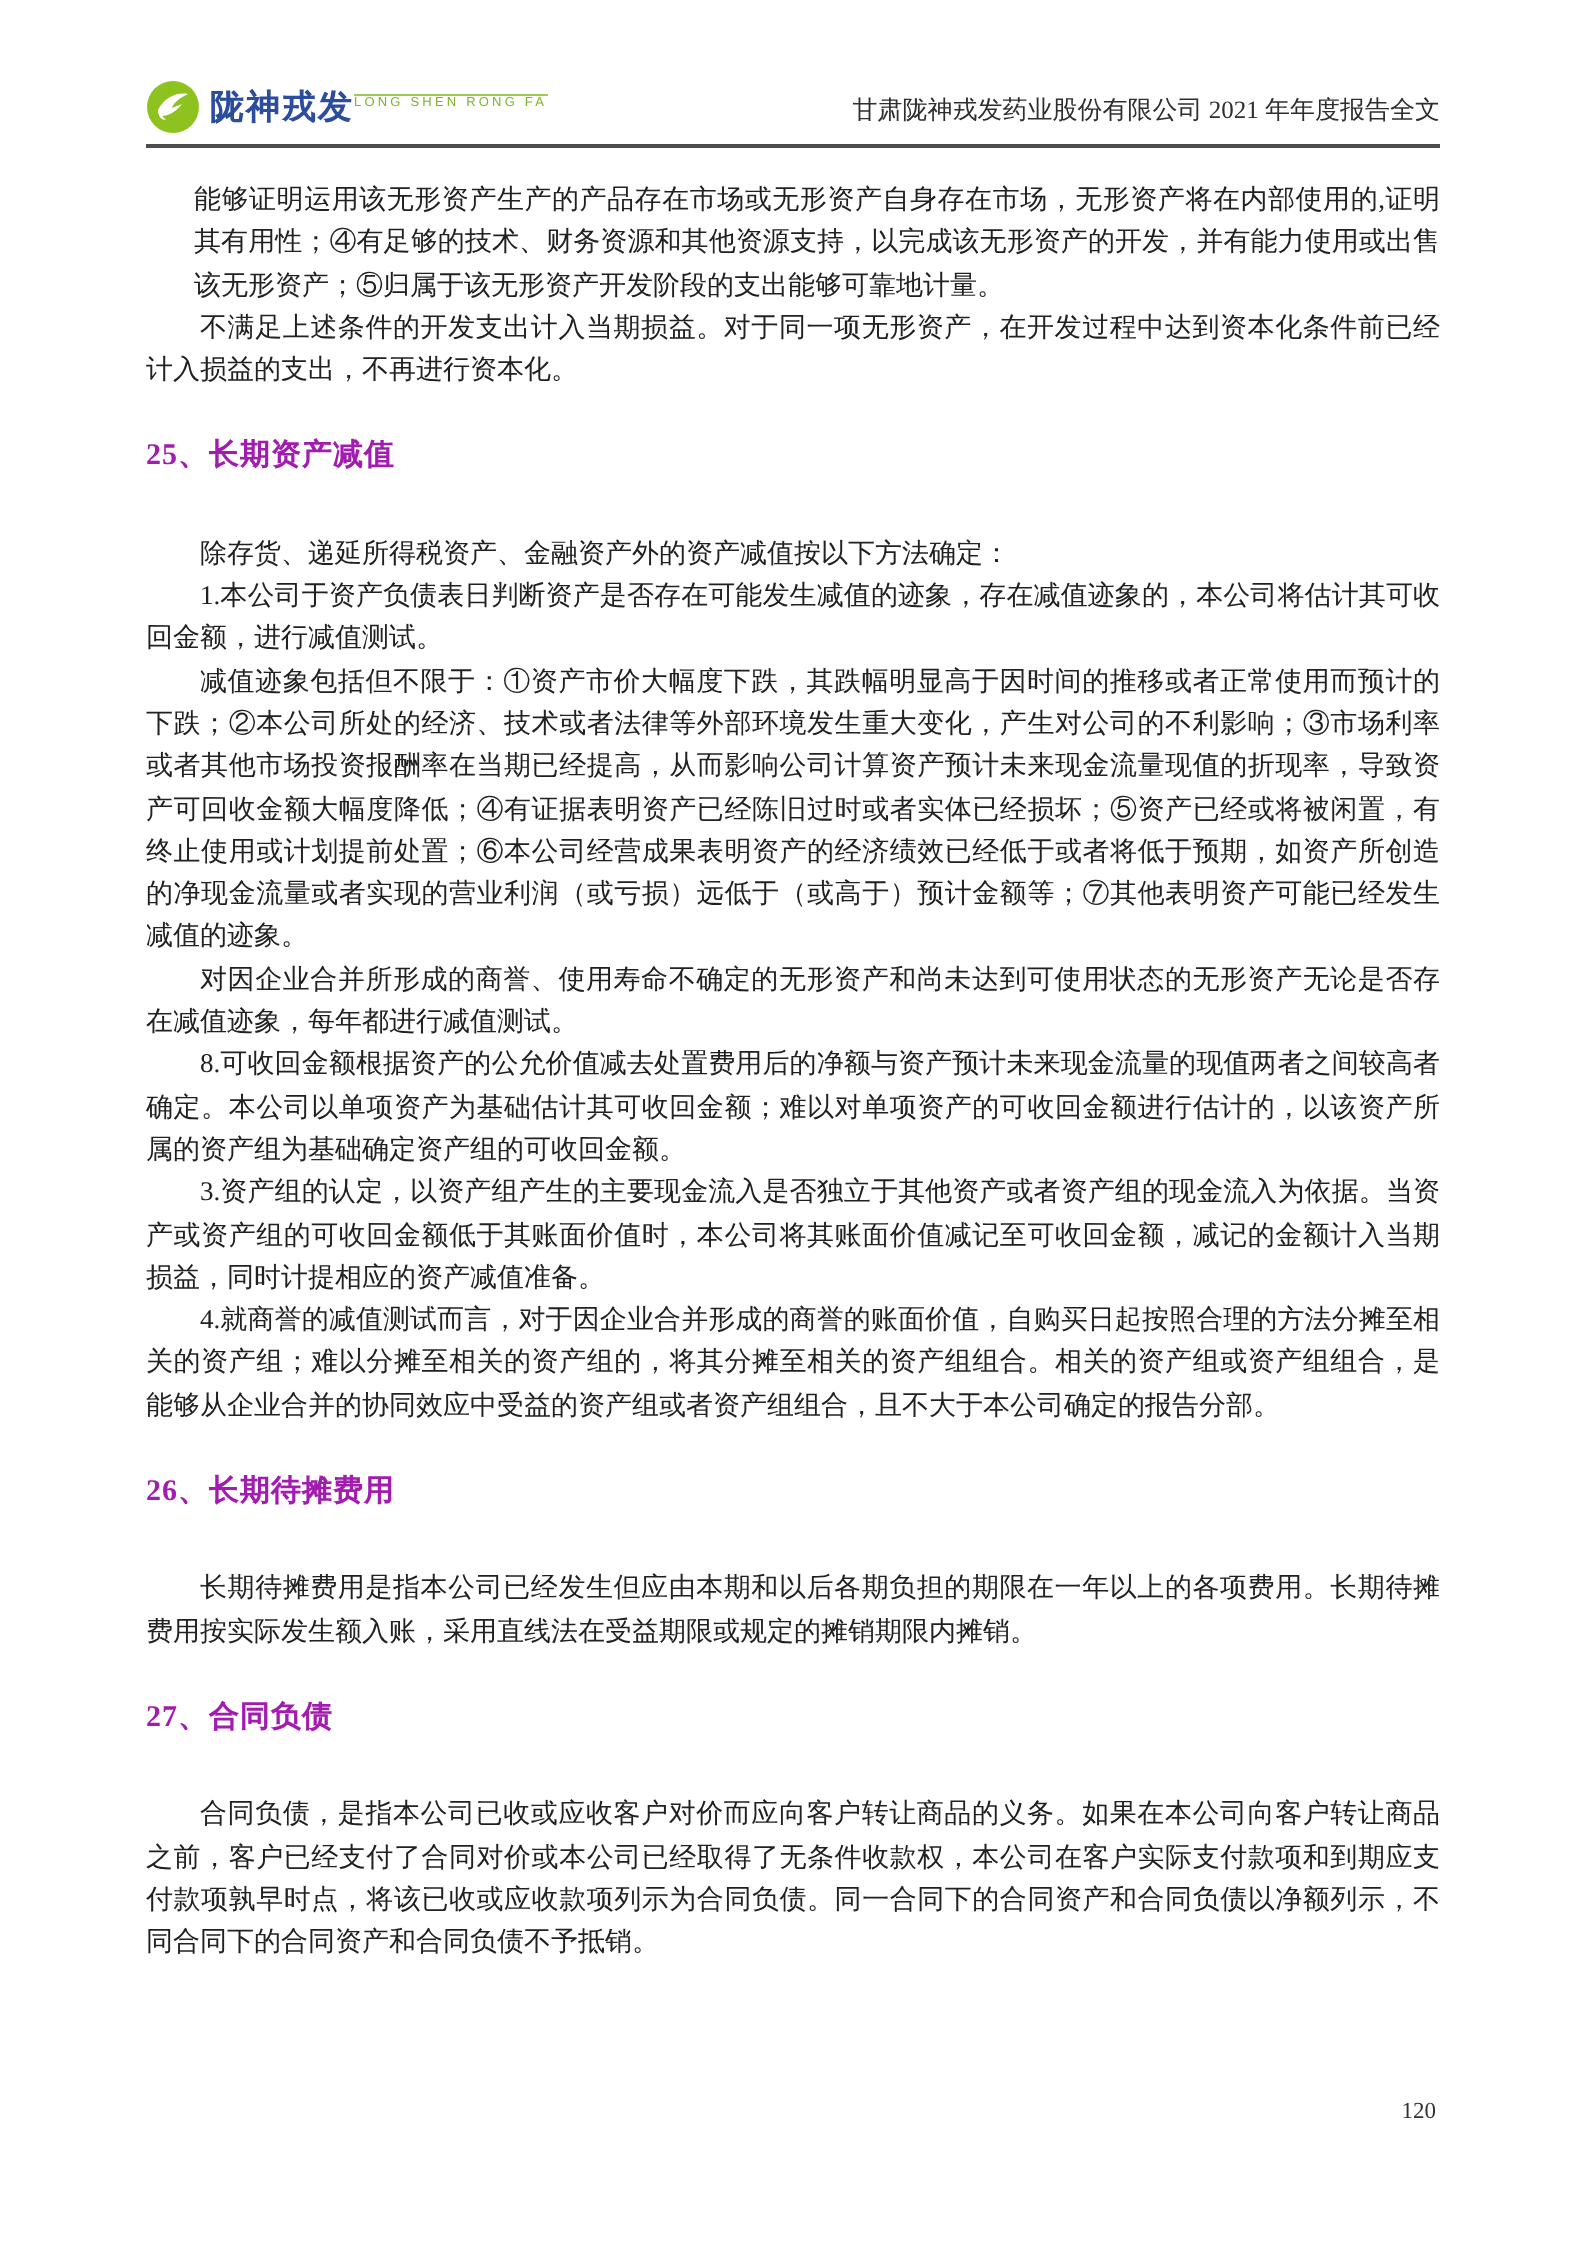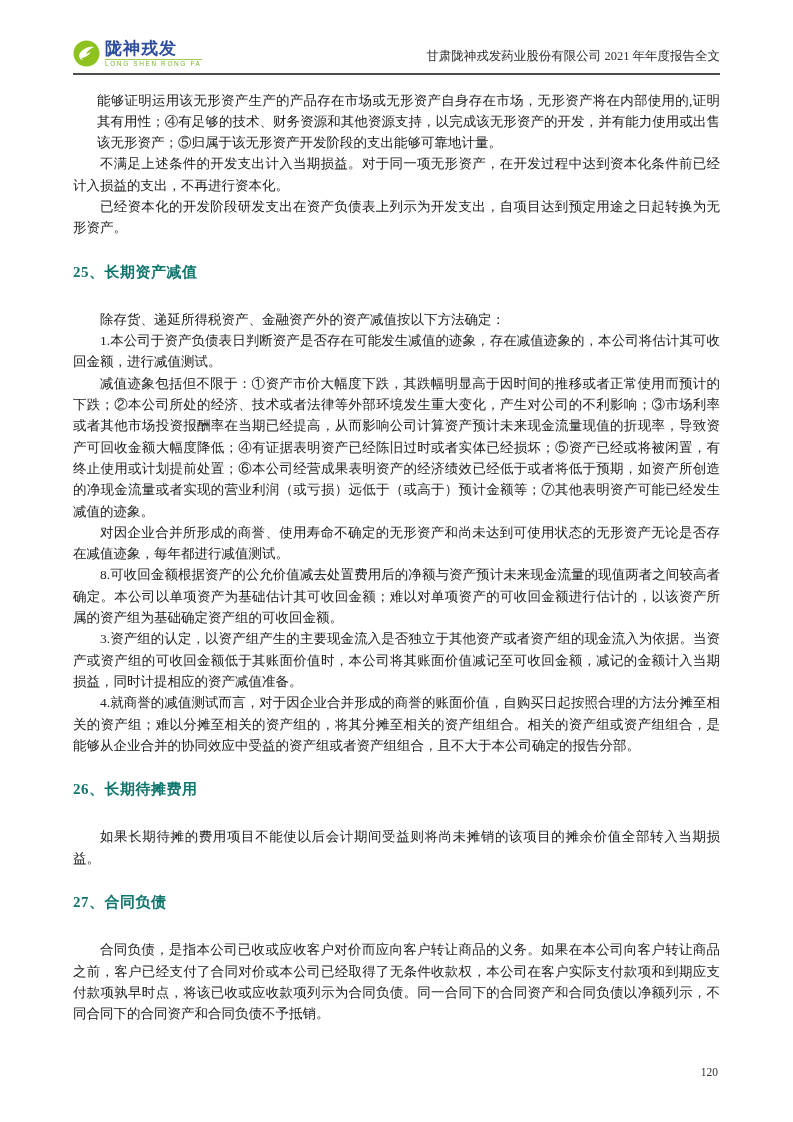--- a/index.html
+++ b/index.html
@@ -18,21 +18,21 @@
   .header { padding: 40px 73px 0 73px; }
   .header-inner {
     display: flex;
     justify-content: space-between;
     align-items: flex-end;
     border-bottom: 2px solid #4d4d4d;
     padding-bottom: 5px;
   }
   .logo { display: flex; align-items: center; gap: 5px; }
   .logo-mark { width: 27px; height: 27px; flex: 0 0 auto; }
-  .logo-text { display: flex; flex-direction: column; line-height: 1; }
+  .logo-text { display: flex; line-height: 1; }
   .logo-cn {
     font-family: "Liberation Sans", "DejaVu Sans", sans-serif;
     font-weight: bold;
     font-size: 17px;
     color: #2c4d9e;
     letter-spacing: 1px;
   }
   .logo-en {
     font-family: "Liberation Sans", "DejaVu Sans", sans-serif;
     font-size: 6.5px;
@@ -54,29 +54,29 @@
     padding: 15px 73px 0 73px;
     font-size: 13.5px;
     line-height: 21.3px;
     text-align: justify;
   }
   .content p { text-indent: 2em; }
   .content p.noindent { text-indent: 0; margin-left: 24px; }
   .section-heading {
     font-size: 15px;
     font-weight: bold;
-    color: #0f766e;
+    color: #a21caf;
     margin: 23px 0 26px 0;
     text-indent: 0;
     letter-spacing: 0.5px;
   }
   
   .footer {
     position: absolute;
-    bottom: 44px;
+    bottom: 60px;
     right: 75px;
     font-size: 11.5px;
     color: #333;
   }
 </style>
 </head>
 <body>
 
 <div class="page">
 
@@ -95,33 +95,32 @@
         </span>
       </div>
       <div class="doc-title">甘肃陇神戎发药业股份有限公司 2021 年年度报告全文</div>
     </div>
   </div>
 
   <div class="content">
 
     <p class="noindent">能够证明运用该无形资产生产的产品存在市场或无形资产自身存在市场，无形资产将在内部使用的,证明其有用性；④有足够的技术、财务资源和其他资源支持，以完成该无形资产的开发，并有能力使用或出售该无形资产；⑤归属于该无形资产开发阶段的支出能够可靠地计量。</p>
     <p>不满足上述条件的开发支出计入当期损益。对于同一项无形资产，在开发过程中达到资本化条件前已经计入损益的支出，不再进行资本化。</p>
-    <p>已经资本化的开发阶段研发支出在资产负债表上列示为开发支出，自项目达到预定用途之日起转换为无形资产。</p>
 
     <h2 class="section-heading">25、长期资产减值</h2>
     <p>除存货、递延所得税资产、金融资产外的资产减值按以下方法确定：</p>
     <p>1.本公司于资产负债表日判断资产是否存在可能发生减值的迹象，存在减值迹象的，本公司将估计其可收回金额，进行减值测试。</p>
     <p>减值迹象包括但不限于：①资产市价大幅度下跌，其跌幅明显高于因时间的推移或者正常使用而预计的下跌；②本公司所处的经济、技术或者法律等外部环境发生重大变化，产生对公司的不利影响；③市场利率或者其他市场投资报酬率在当期已经提高，从而影响公司计算资产预计未来现金流量现值的折现率，导致资产可回收金额大幅度降低；④有证据表明资产已经陈旧过时或者实体已经损坏；⑤资产已经或将被闲置，有终止使用或计划提前处置；⑥本公司经营成果表明资产的经济绩效已经低于或者将低于预期，如资产所创造的净现金流量或者实现的营业利润（或亏损）远低于（或高于）预计金额等；⑦其他表明资产可能已经发生减值的迹象。</p>
     <p>对因企业合并所形成的商誉、使用寿命不确定的无形资产和尚未达到可使用状态的无形资产无论是否存在减值迹象，每年都进行减值测试。</p>
     <p>8.可收回金额根据资产的公允价值减去处置费用后的净额与资产预计未来现金流量的现值两者之间较高者确定。本公司以单项资产为基础估计其可收回金额；难以对单项资产的可收回金额进行估计的，以该资产所属的资产组为基础确定资产组的可收回金额。</p>
     <p>3.资产组的认定，以资产组产生的主要现金流入是否独立于其他资产或者资产组的现金流入为依据。当资产或资产组的可收回金额低于其账面价值时，本公司将其账面价值减记至可收回金额，减记的金额计入当期损益，同时计提相应的资产减值准备。</p>
     <p>4.就商誉的减值测试而言，对于因企业合并形成的商誉的账面价值，自购买日起按照合理的方法分摊至相关的资产组；难以分摊至相关的资产组的，将其分摊至相关的资产组组合。相关的资产组或资产组组合，是能够从企业合并的协同效应中受益的资产组或者资产组组合，且不大于本公司确定的报告分部。</p>
 
     <h2 class="section-heading">26、长期待摊费用</h2>
-    <p>如果长期待摊的费用项目不能使以后会计期间受益则将尚未摊销的该项目的摊余价值全部转入当期损益。</p>
+    <p>长期待摊费用是指本公司已经发生但应由本期和以后各期负担的期限在一年以上的各项费用。长期待摊费用按实际发生额入账，采用直线法在受益期限或规定的摊销期限内摊销。</p>
 
     <h2 class="section-heading">27、合同负债</h2>
     <p>合同负债，是指本公司已收或应收客户对价而应向客户转让商品的义务。如果在本公司向客户转让商品之前，客户已经支付了合同对价或本公司已经取得了无条件收款权，本公司在客户实际支付款项和到期应支付款项孰早时点，将该已收或应收款项列示为合同负债。同一合同下的合同资产和合同负债以净额列示，不同合同下的合同资产和合同负债不予抵销。</p>
 
   </div>
 
   <div class="footer">120</div>
 
 </div>
 

